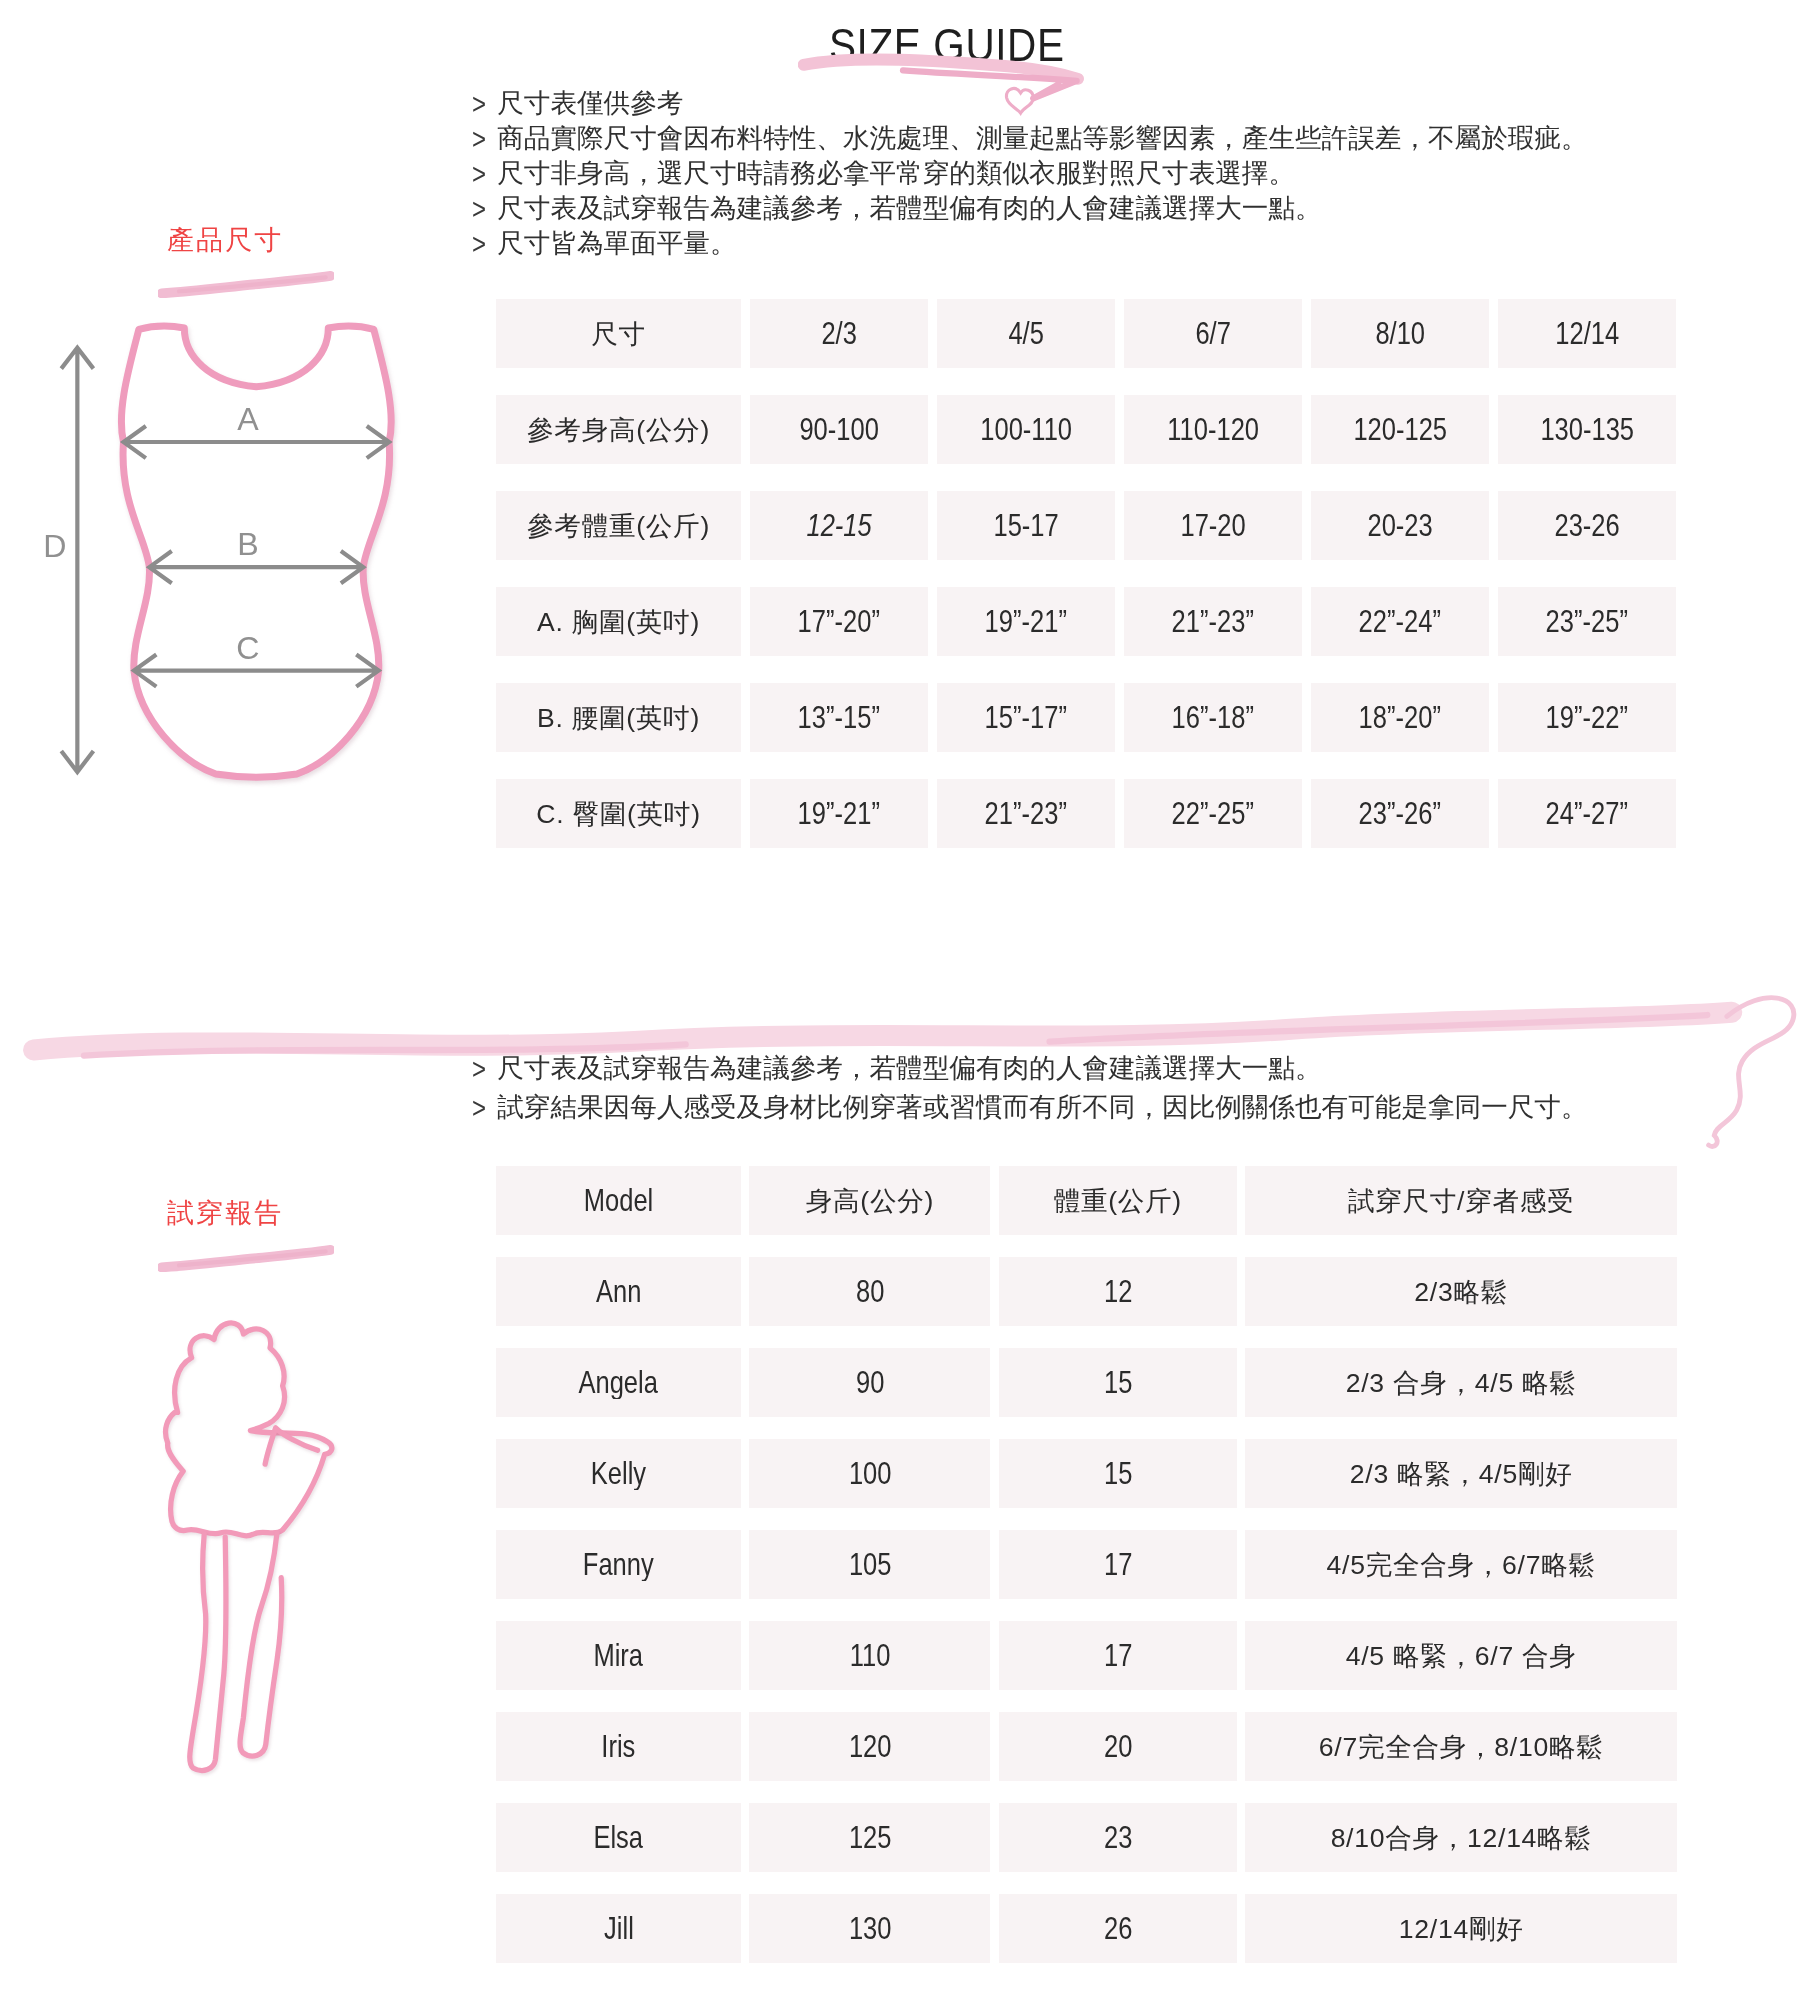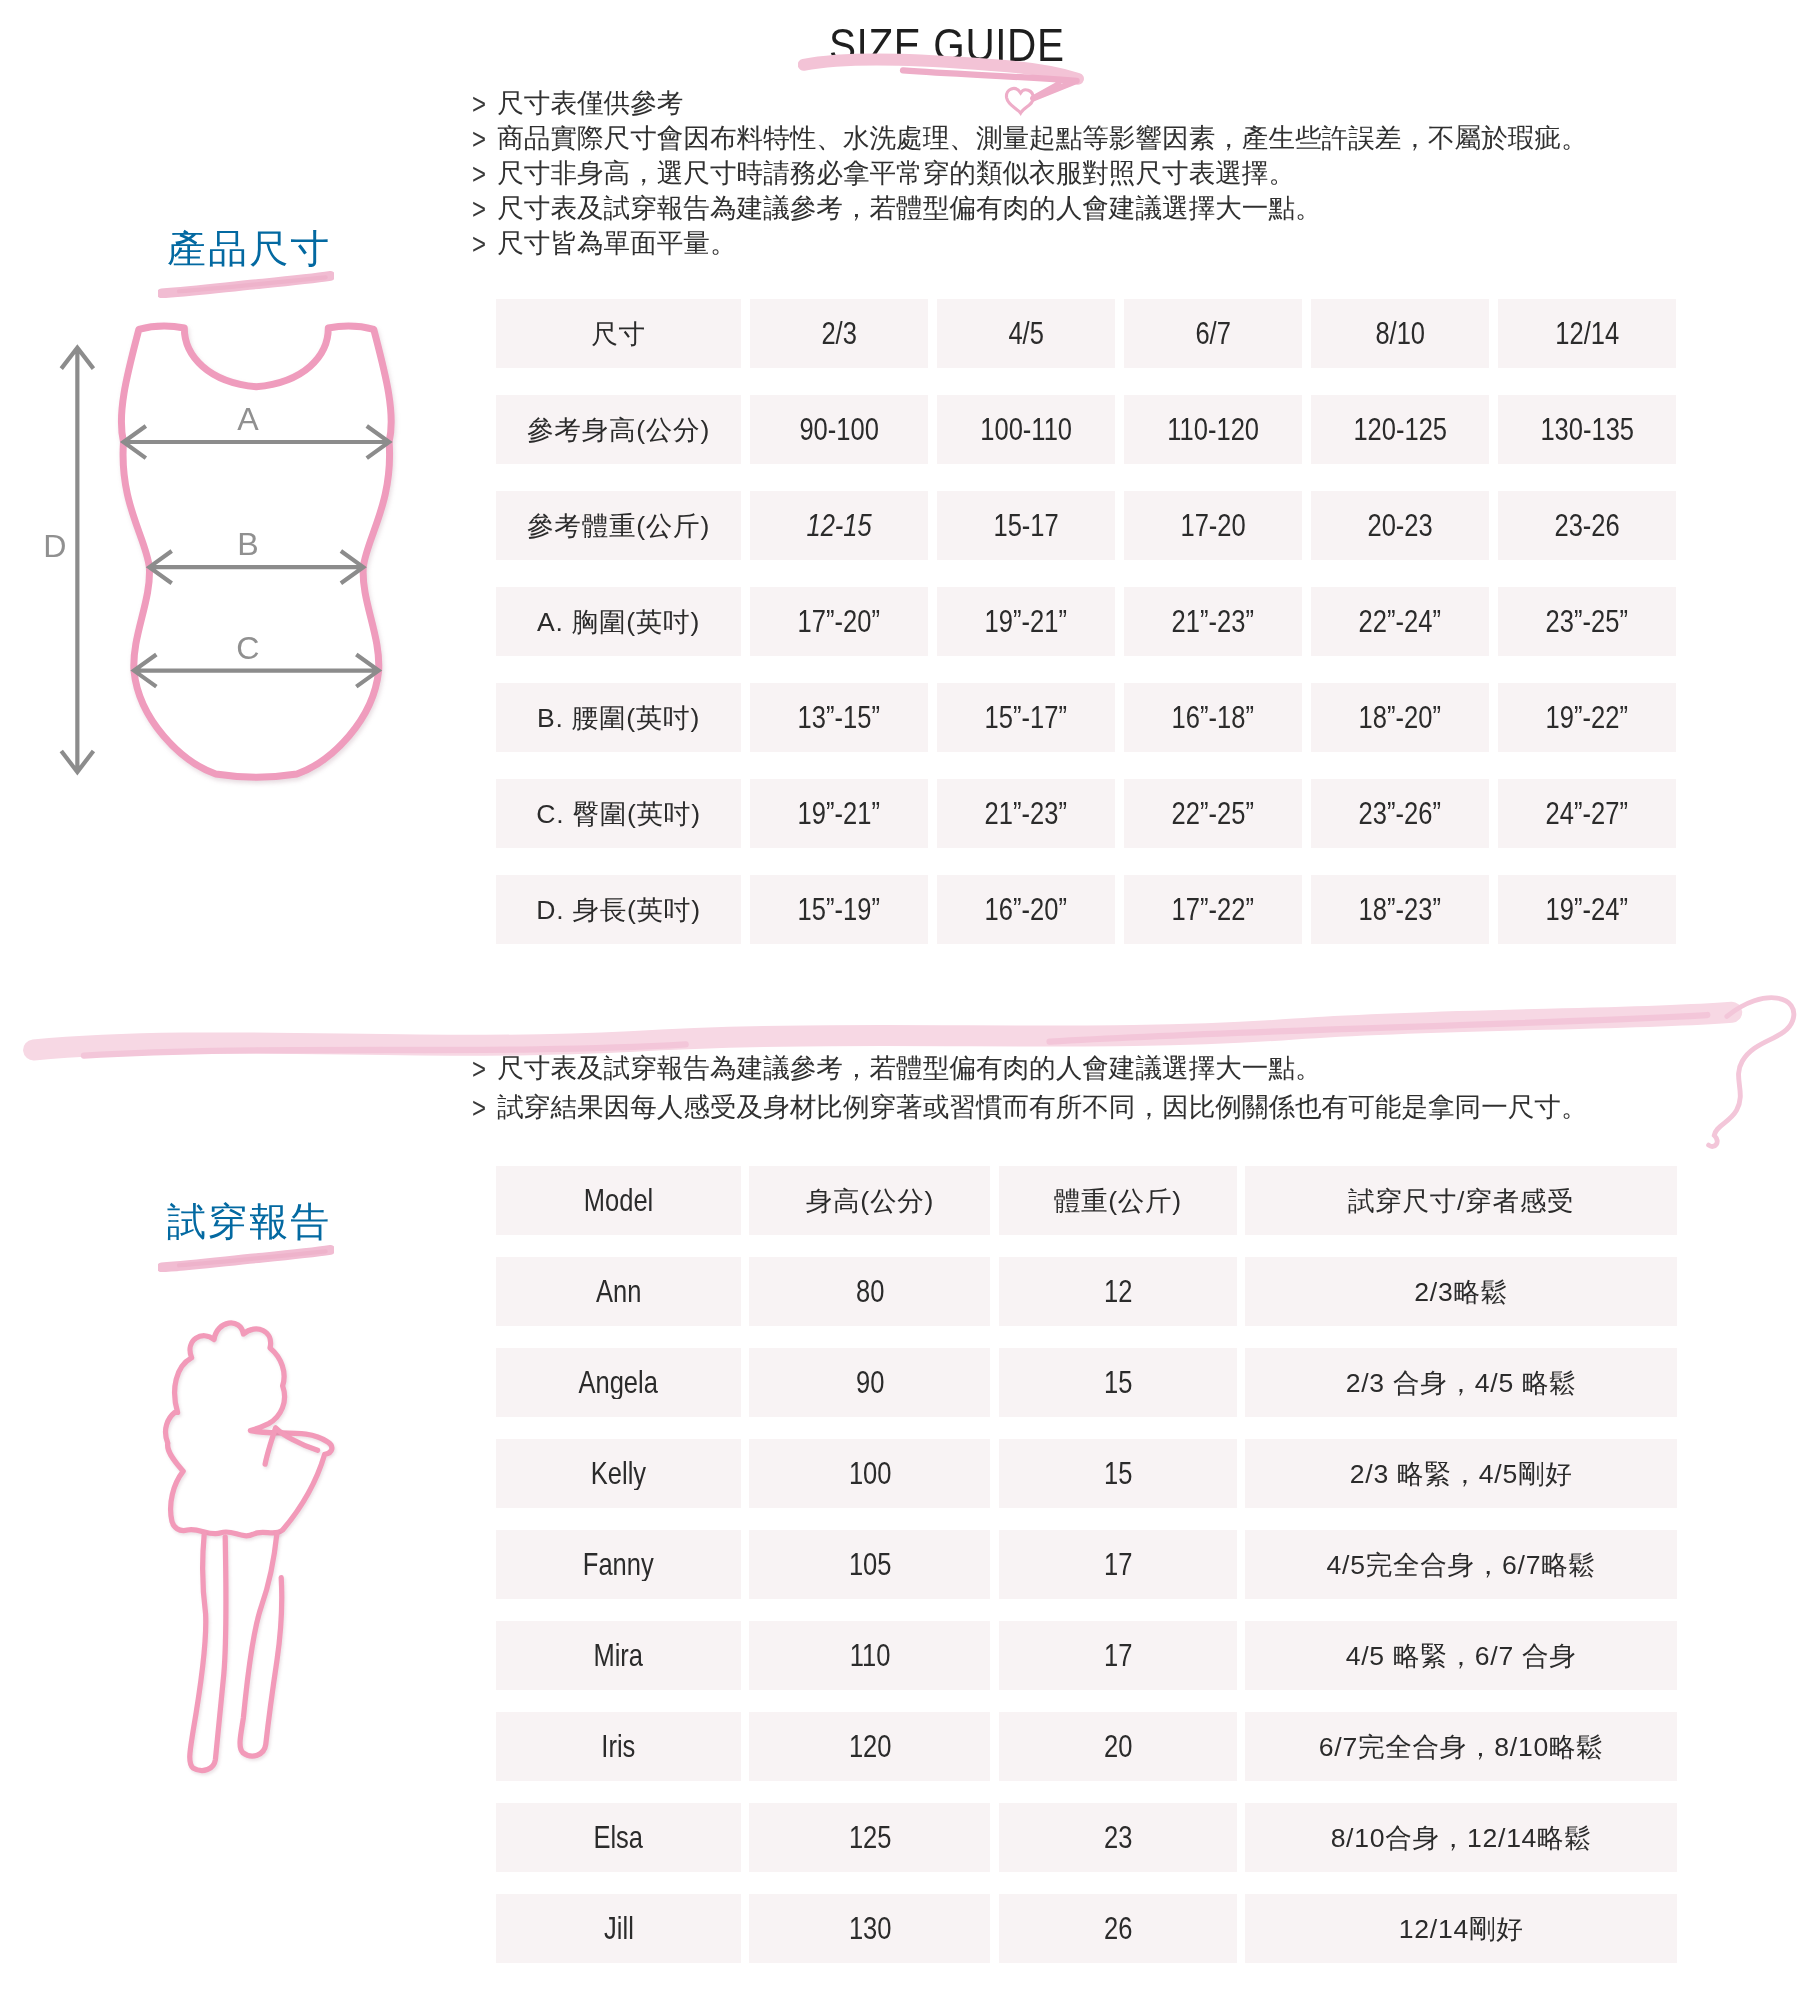--- a/index.html
+++ b/index.html
@@ -23,21 +23,21 @@
     transform:scaleX(0.88);transform-origin:left top;white-space:nowrap;
   }
   .title-brush{left:798px;top:41px;width:322px;height:77px;}
 
   
   .notes{left:472px;top:86px;font-size:26.6px;line-height:35px;color:#303030;white-space:nowrap;}
   .notes.mid{top:1049px;line-height:39px;}
   .note-line .bullet{display:inline-block;margin-right:11.2px;transform:scaleY(1.25);font-size:24px;color:#3a3a3a;}
 
   
-  .sec-heading{font-size:39px;letter-spacing:2.1px;color:#0369a1;white-space:nowrap;}
+  .sec-heading{font-size:27px;letter-spacing:2.1px;color:#ef4444;white-space:nowrap;}
   .h-product{left:167px;top:222px;}
   .h-fitting{left:167px;top:1195px;}
   .heading-brush{width:176px;height:26.6px;}
   .hb-product{left:158px;top:271px;}
   .hb-fitting{left:158px;top:1245px;}
 
   
   .diagram{left:41px;top:306px;width:367px;height:495px;}
   .girl{left:137px;top:1313px;width:287px;height:511px;}
   .leotard{fill:#fff;stroke:var(--pink-outline);stroke-width:10;stroke-linejoin:round;
@@ -235,40 +235,20 @@
         <span class="cond">21”-23”</span>
       </div>
       <div class="cell" style="width: 178px;">
         <span class="cond">22”-25”</span>
       </div>
       <div class="cell" style="width: 178px;">
         <span class="cond">23”-26”</span>
       </div>
       <div class="cell" style="width: 178px;">
         <span class="cond">24”-27”</span>
-      </div>
-    </div>
-    <div class="trow">
-      <div class="cell" style="width: 245px;">
-        <span class="cjk">D. 身長(英吋)</span>
-      </div>
-      <div class="cell" style="width: 178px;">
-        <span class="cond">15”-19”</span>
-      </div>
-      <div class="cell" style="width: 178px;">
-        <span class="cond">16”-20”</span>
-      </div>
-      <div class="cell" style="width: 178px;">
-        <span class="cond">17”-22”</span>
-      </div>
-      <div class="cell" style="width: 178px;">
-        <span class="cond">18”-23”</span>
-      </div>
-      <div class="cell" style="width: 178px;">
-        <span class="cond">19”-24”</span>
       </div>
     </div>
   </div>
 
 <svg class="abs divider" viewBox="0 0 2594 250" aria-hidden="true">
   <path class="brush-main" stroke-width="30" d="M48 100 C 300 76, 600 104, 900 88 C 1250 68, 1550 92, 1850 70 C 2080 54, 2320 58, 2475 46"></path>
   <path class="brush-tex" stroke-width="9" d="M120 108 C 400 92, 700 108, 980 92"></path>
   <path class="brush-tex" stroke-width="9" d="M1500 88 C 1800 70, 2150 66, 2440 50"></path>
   <path class="brush-tex" stroke-width="7" fill="none" d="M2468 52 C 2522 8, 2574 24, 2562 58 C 2552 86, 2508 84, 2490 116 C 2476 140, 2496 160, 2482 186 C 2472 204, 2452 208, 2450 222 C 2460 232, 2450 242, 2442 236"></path>
 </svg>

